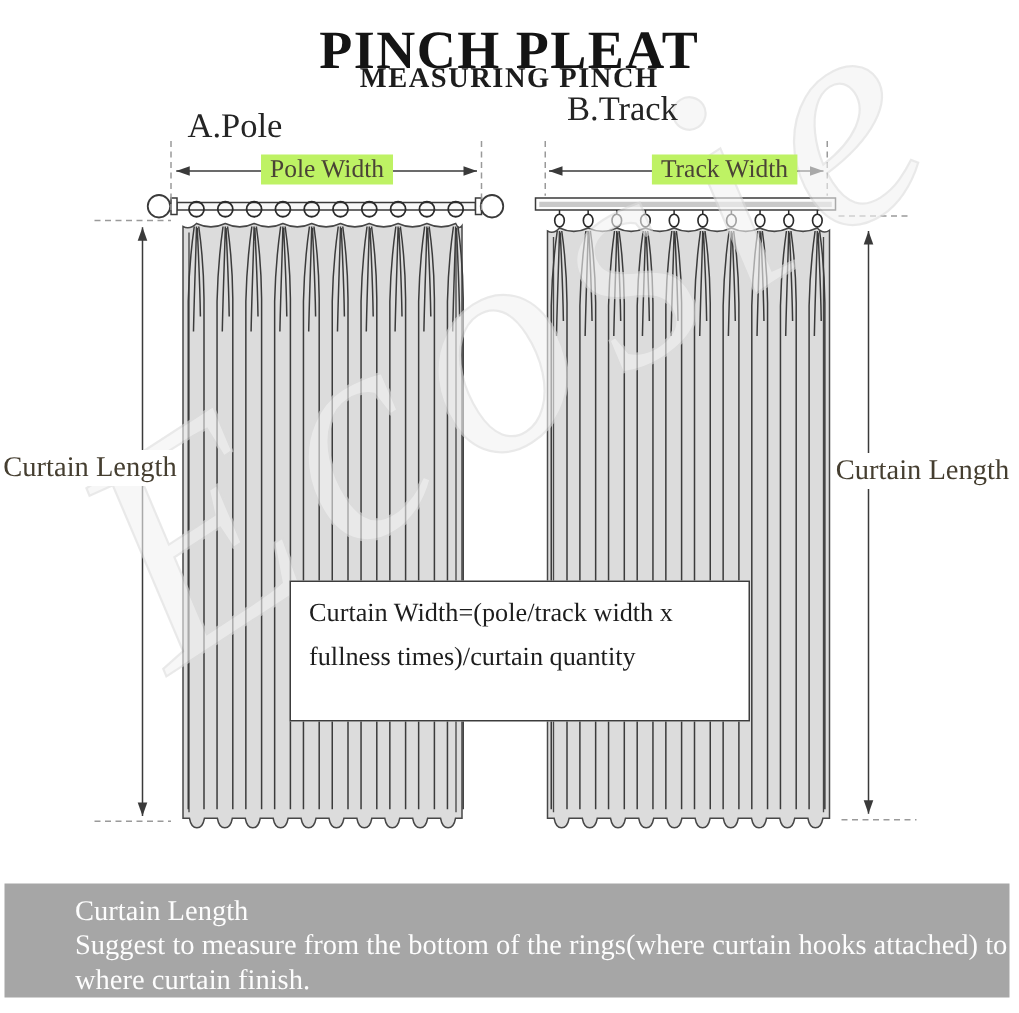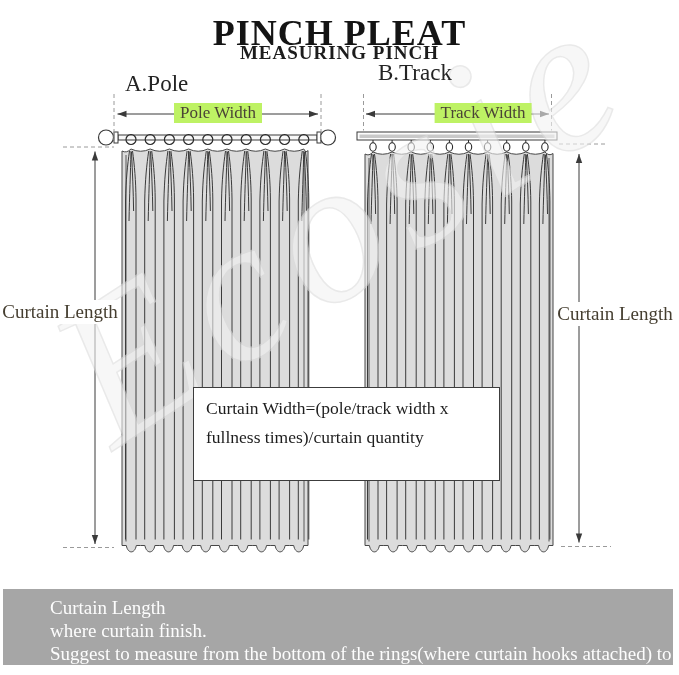--- a/index.html
+++ b/index.html
@@ -155,17 +155,17 @@
   <div class="length-label clL">Curtain Length</div>
   <div class="length-label clR">Curtain Length</div>
 
   <div class="formula-box">
     <div>Curtain Width=(pole/track width x</div>
     <div>fullness times)/curtain quantity</div>
   </div>
 
   <div class="footer">
     <div>Curtain Length</div>
+    <div>Suggest to measure from the bottom of the rings(where curtain hooks attached) to</div>
     <div>where curtain finish.</div>
-    <div>Suggest to measure from the bottom of the rings(where curtain hooks attached) to</div>
   </div>
 
 </div>
 
 </body></html>

